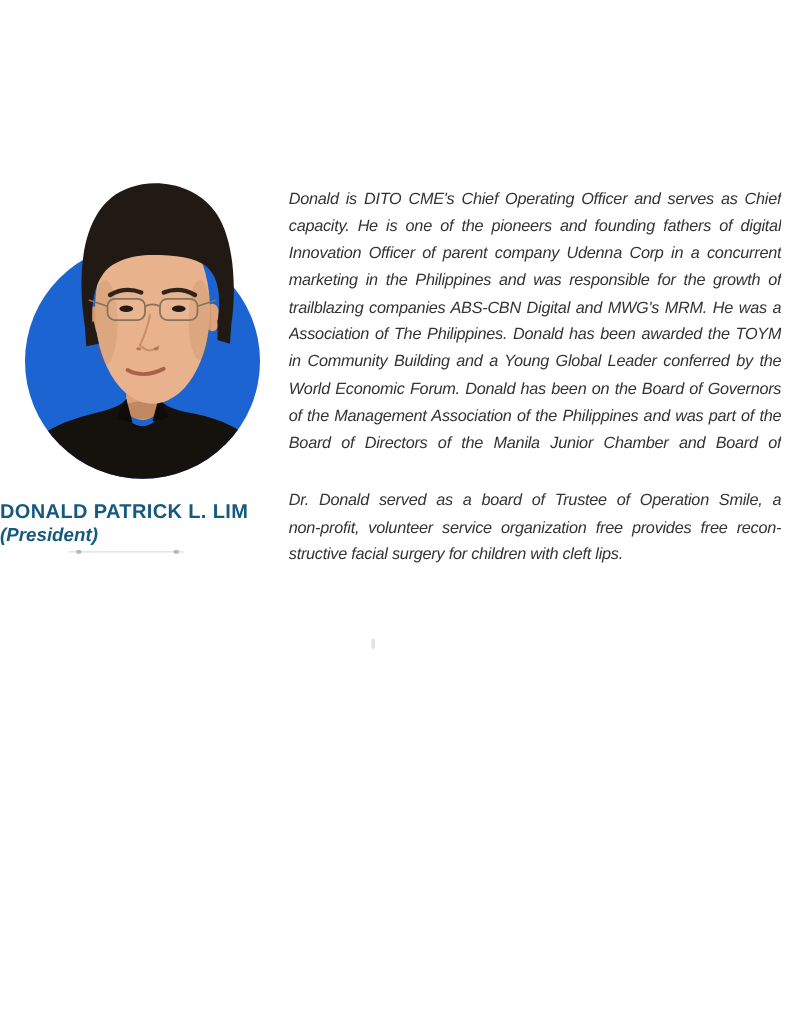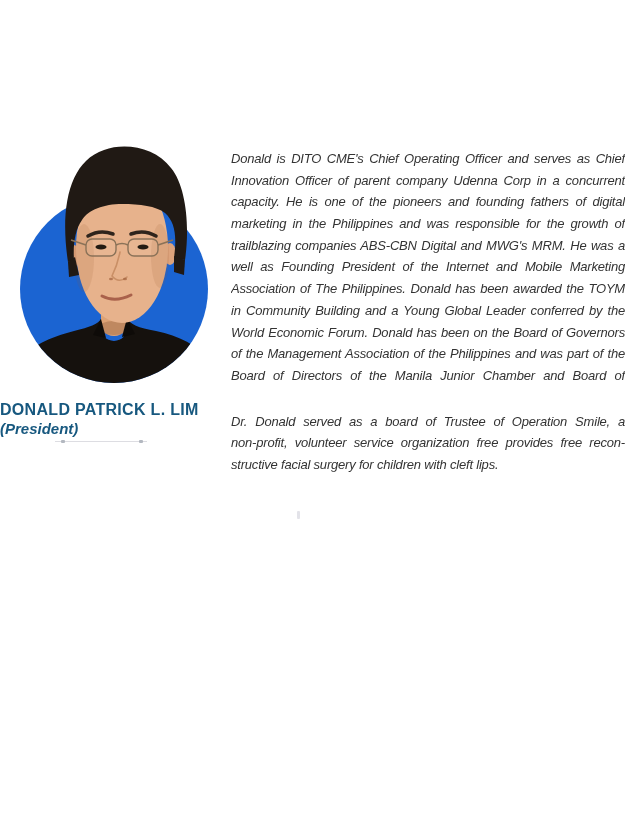--- a/index.html
+++ b/index.html
@@ -114,25 +114,24 @@
 
   <div class="faint-line">
     <span class="tick t1"></span>
     <span class="tick t2"></span>
   </div>
   <div class="faint-mark"></div>
 
   <div class="bio" style="color: rgb(51, 51, 51);">
       <div class="bio-para">
         <div class="jline">Donald is DITO CME's Chief Operating Officer and serves as Chief</div>
+        <div class="jline">capacity. He is one of the pioneers and founding fathers of digital</div>
         <div class="jline">Innovation Officer of parent company Udenna Corp in a concurrent</div>
-        <div class="jline">capacity. He is one of the pioneers and founding fathers of digital</div>
         <div class="jline">marketing in the Philippines and was responsible for the growth of</div>
         <div class="jline">trailblazing companies ABS-CBN Digital and MWG's MRM. He was a</div>
-        <div class="jline">well as Founding President of the Internet and Mobile Marketing</div>
         <div class="jline">Association of The Philippines. Donald has been awarded the TOYM</div>
         <div class="jline">in Community Building and a Young Global Leader conferred by the</div>
         <div class="jline">World Economic Forum. Donald has been on the Board of Governors</div>
         <div class="jline">of the Management Association of the Philippines and was part of the</div>
         <div class="jline">Board of Directors of the Manila Junior Chamber and Board of</div>
       </div>
       <div class="bio-para">
         <div class="jline">Dr. Donald served as a board of Trustee of Operation Smile, a</div>
         <div class="jline">non-profit, volunteer service organization free provides free recon-</div>
         <div class="jline jlast">structive facial surgery for children with cleft lips.</div>

